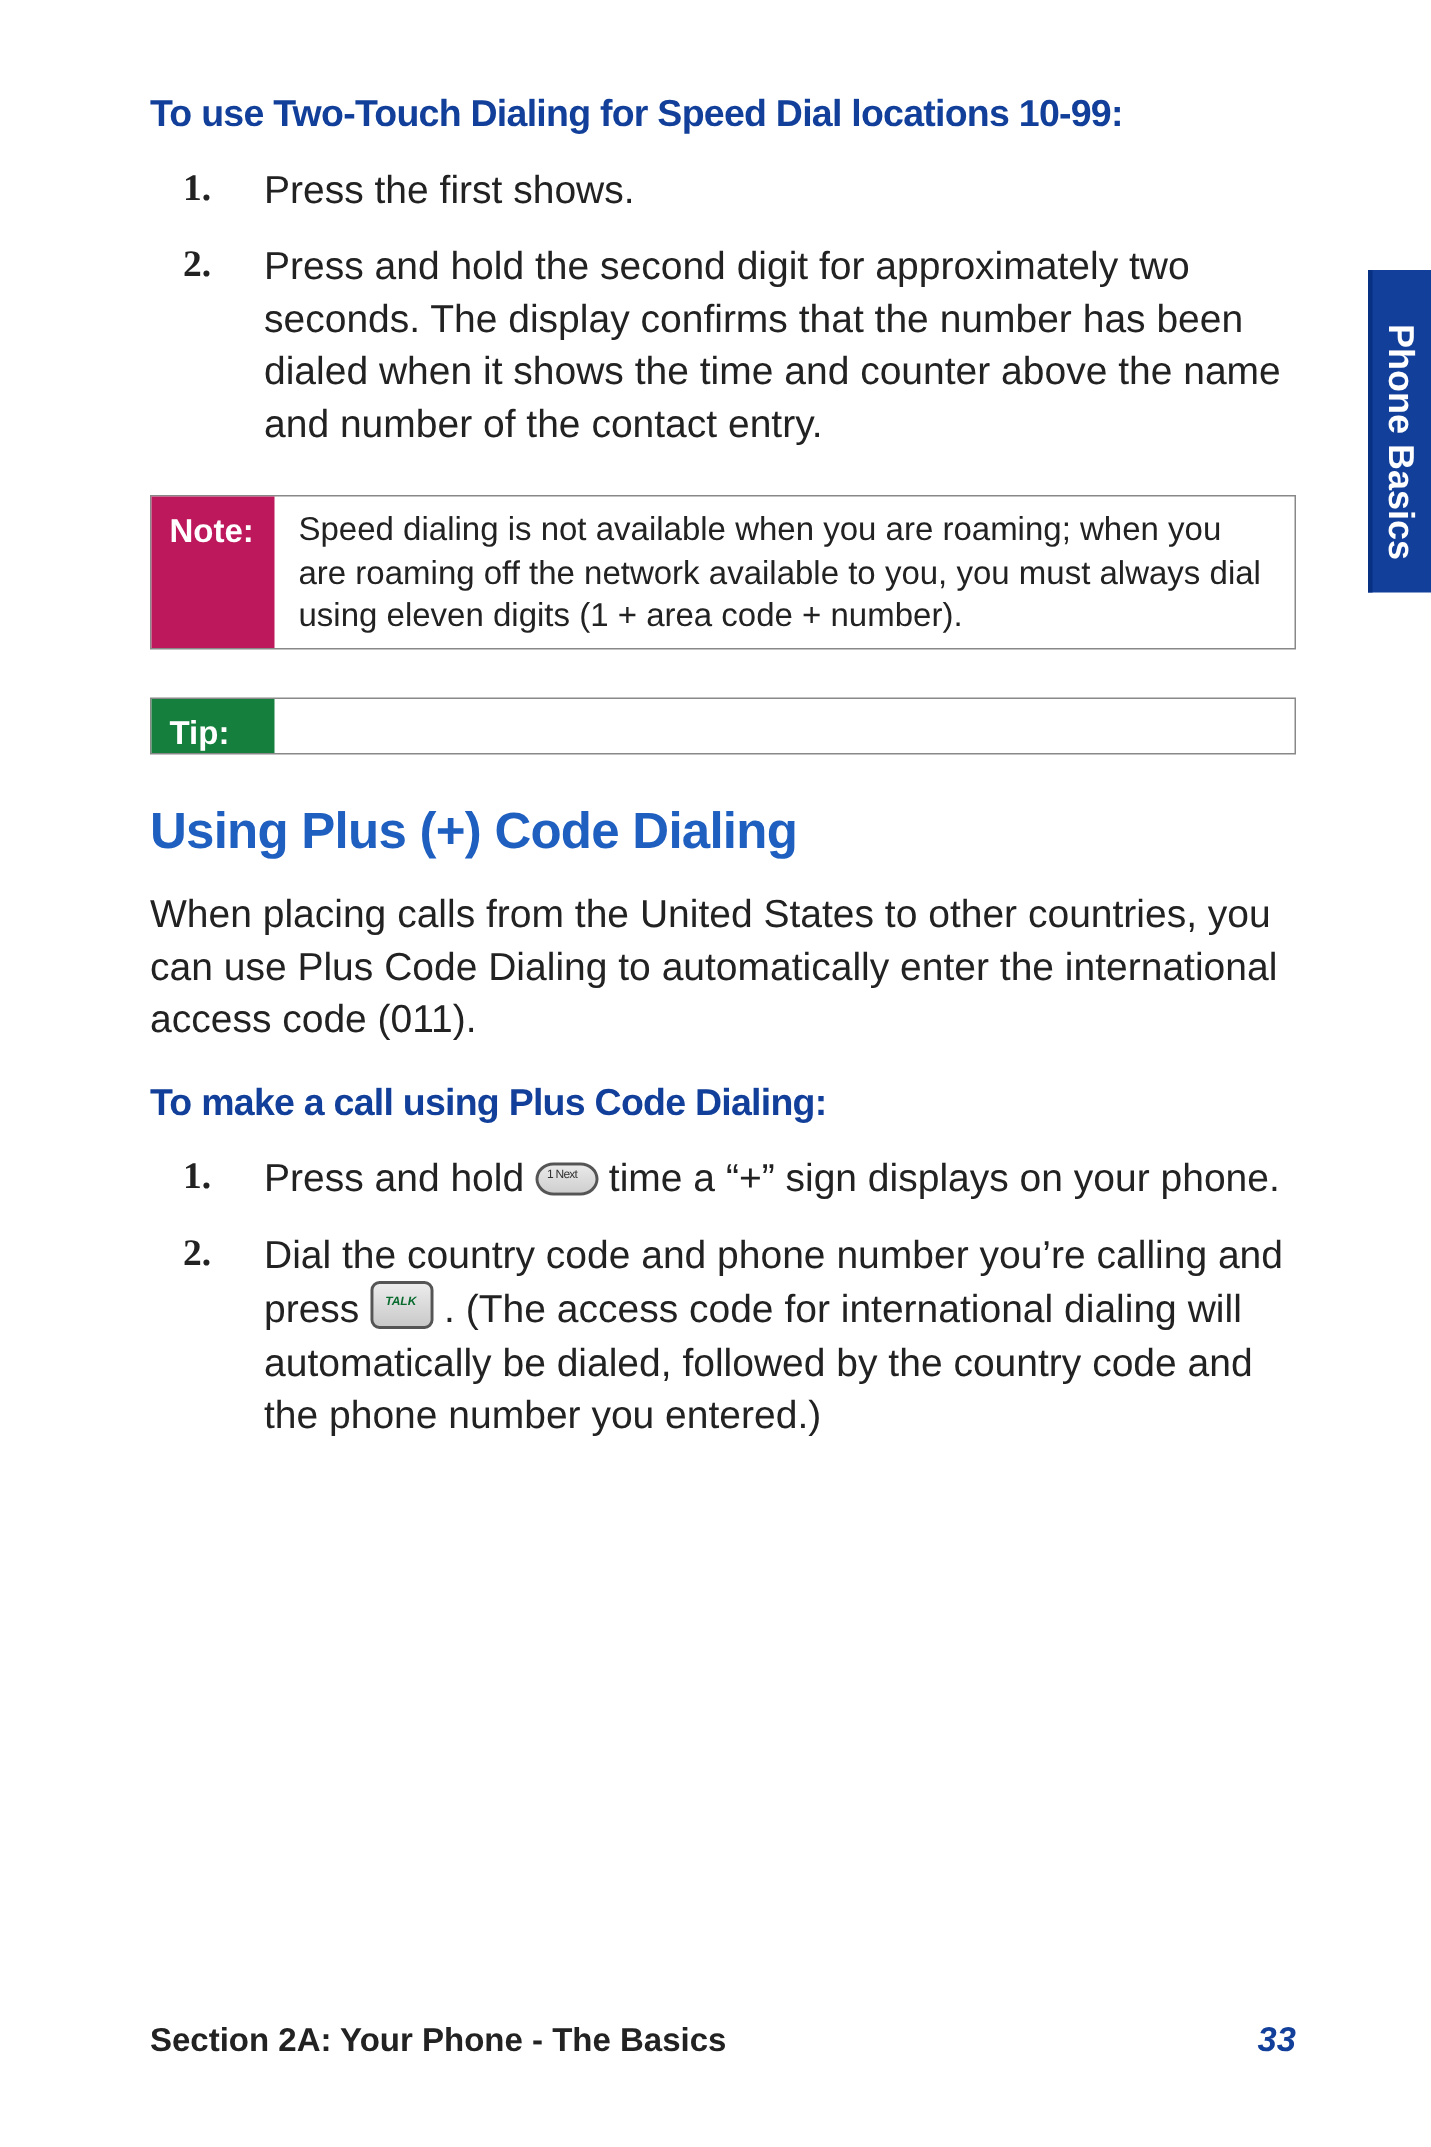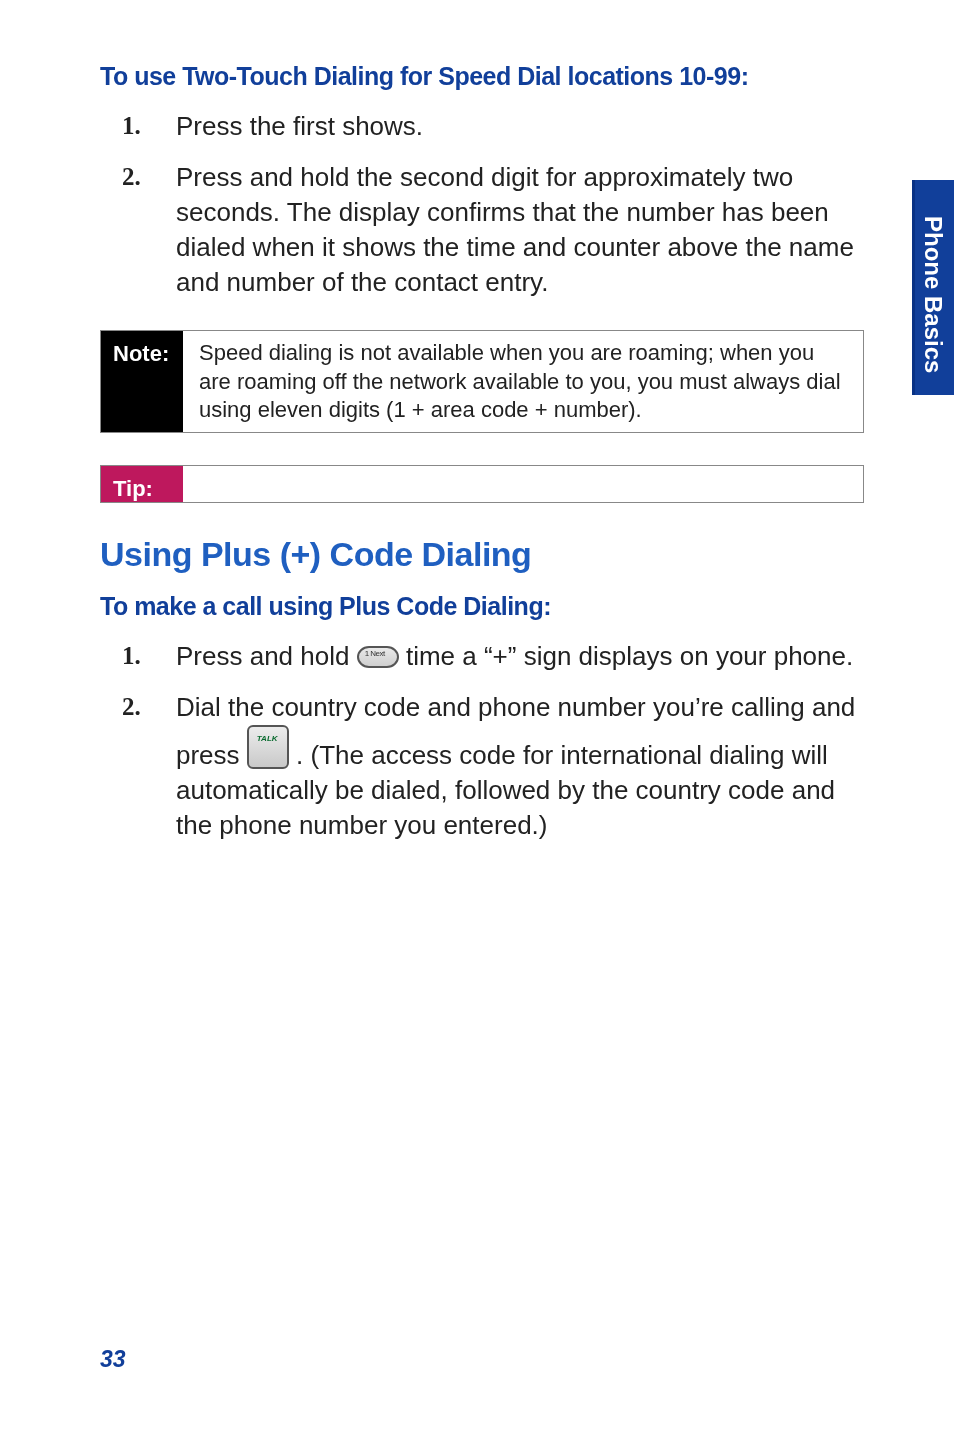--- a/index.html
+++ b/index.html
@@ -70,22 +70,22 @@
     align-items: stretch;
     margin-bottom: 32px;
   }
   .callout .tag {
     color: #fff;
     font-weight: bold;
     font-size: 22px;
     padding: 10px 12px 0 12px;
     min-width: 82px;
   }
-  .callout.note .tag { background: #000000; }
-  .callout.tip  .tag { background: #be185d; min-width: 82px; }
+  .callout.note .tag { background: #be185d; }
+  .callout.tip  .tag { background: #15803d; min-width: 82px; }
   .callout .body {
     padding: 8px 14px 8px 16px;
     font-size: 22px;
     line-height: 1.28;
     color: #222;
     flex: 1;
   }
   .callout.tip .body { font-size: 22px; }
   .callout .body .bolded { font-weight: bold; }
   h2.section-title {
@@ -113,21 +113,21 @@
   .key-oval .tiny {
     position: absolute;
     top: 1px; left: 6px;
     font-size: 8px;
     color: #333;
     letter-spacing: -0.5px;
   }
   .key-rect {
     display: inline-block;
     width: 42px;
-    height: 44px;
+    height: 32px;
     border: 2px solid #555;
     background: linear-gradient(#ececec,#c9c9c9);
     border-radius: 6px;
     vertical-align: -5px;
     position: relative;
   }
   .key-rect .tiny {
     position: absolute;
     top: 7px; left: 8px;
     font-size: 8px;
@@ -174,33 +174,35 @@
     <div class="tag">Note:</div>
     <div class="body">Speed dialing is not available when you are roaming; when you are roaming off the network available to you, you must always dial using eleven digits (1 + area code + number).</div>
   </div>
 
   <div class="callout tip">
     <div class="tag">Tip:</div>
   </div>
 
   <h2 class="section-title">Using Plus (+) Code Dialing</h2>
 
+  <p class="body-para">When placing calls from the United States to other countries, you can use Plus Code Dialing to automatically enter the international access code (011).</p>
 
   <div class="subhead">To make a call using Plus Code Dialing:</div>
 
   <ol class="steps">
     <li>
       <span>Press and hold </span>
       <span class="key-oval"><span class="tiny">1 Next</span></span>
       <span> time a “+” sign displays on your phone.</span>
     </li>
     <li>
       <span>Dial the country code and phone number you’re calling and press </span>
       <span class="key-rect"><span class="tiny">TALK</span></span>
       <span>. (The access code for international dialing will automatically be dialed, followed by the country code and the phone number you entered.)</span>
     </li>
   </ol>
 
   <div class="footer">
+    <div class="sect">Section 2A: Your Phone - The Basics</div>
     <div class="pnum">33</div>
   </div>
 
 </div>
 
 </body></html>

